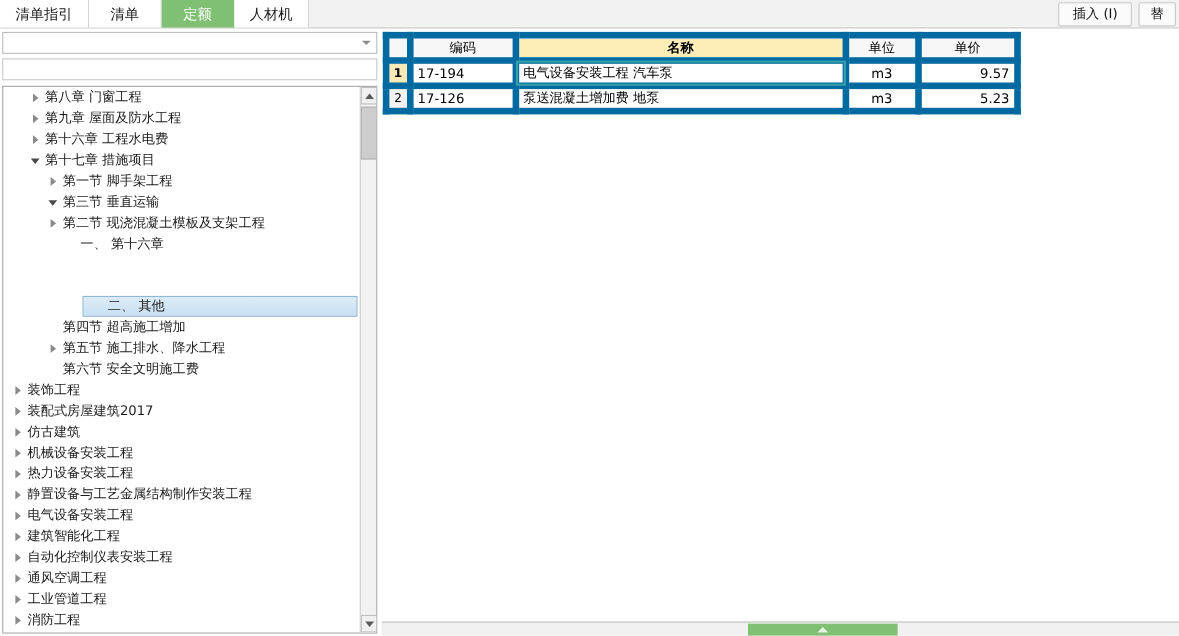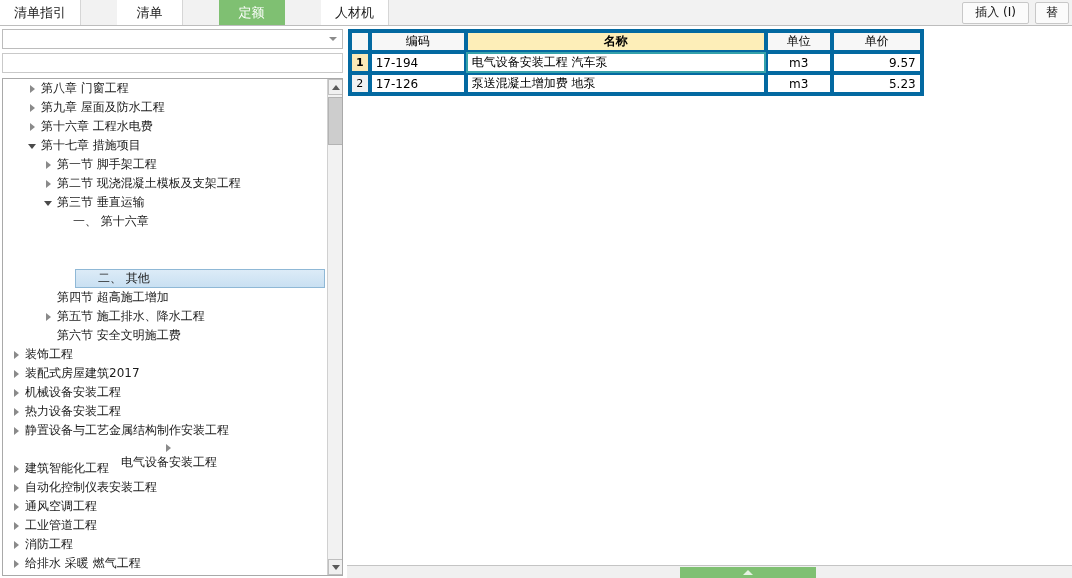--- a/index.html
+++ b/index.html
@@ -12,21 +12,21 @@
   }
   .app{position:relative;width:1072px;height:578px;}
 
   
   .tabstrip{
     position:absolute;left:0;top:0;width:1072px;height:26px;
     background:#f2f2f2;
     border-bottom:1px solid #bdbdbd;
     box-sizing:border-box;
   }
-  .tabs{position:absolute;left:0;top:0;height:25px;display:flex;gap:36px;}
+  .tabs{position:absolute;left:0;top:0;height:25px;display:flex;}
   .tab{
     height:25px;min-width:66px;padding:0 14px;
     display:flex;align-items:center;justify-content:center;
     background:#ffffff;
     border-right:1px solid #d6d6d6;
     font-size:13px;color:#1a1a1a;
     box-sizing:border-box;
     cursor:default;white-space:nowrap;
   }
   .tab.active{background:#7fc072;color:#ffffff;border-right:1px solid #7fc072;}
@@ -111,21 +111,21 @@
   }
 
   
   .rightpanel{
     position:absolute;left:347px;top:26px;width:725px;height:552px;
     background:#ffffff;box-sizing:border-box;
   }
   .grid{position:absolute;left:1px;top:3px;}
   table.g{border-collapse:collapse;table-layout:fixed;font-size:12px;}
   table.g th,table.g td{
-    border:4px solid #0369a1;
+    border:6px solid #0369a1;
     padding:0 4px;height:20px;box-sizing:border-box;
     font-weight:normal;color:#000;overflow:hidden;white-space:nowrap;
   }
   table.g th{background:#f7f7f7;text-align:center;font-size:12px;}
   table.g th.nm{background:#fdeeb8;font-weight:bold;}
   th.rh,td.rh{
     width:14px;min-width:14px;padding:0;text-align:center;
     background:#f2f2f2;font-size:11px;color:#333;
   }
   td.rh.cur{background:#fbe9b7;font-weight:bold;}
@@ -192,26 +192,26 @@
           </div>
           <div class="trow" style="padding-left: 22px;">
             <span class="tw open"><i></i></span>
             <span class="tlabel">第十七章 措施项目</span>
           </div>
           <div class="trow" style="padding-left: 38px;">
             <span class="tw"><i></i></span>
             <span class="tlabel">第一节 脚手架工程</span>
           </div>
           <div class="trow" style="padding-left: 38px;">
-            <span class="tw"><i></i></span>
-            <span class="tlabel">第二节 现浇混凝土模板及支架工程</span>
-          </div>
-          <div class="trow" style="padding-left: 38px;">
             <span class="tw open"><i></i></span>
             <span class="tlabel">第三节 垂直运输</span>
+          </div>
+          <div class="trow" style="padding-left: 38px;">
+            <span class="tw"><i></i></span>
+            <span class="tlabel">第二节 现浇混凝土模板及支架工程</span>
           </div>
           <div class="trow" style="padding-left: 54px;">
             <span class="tw"></span>
             <span class="tlabel">一、 第十六章</span>
           </div>
           <div class="trow sel" style="padding-left: 6px; margin-left: 72px; width: 250px; margin-top: 38px;">
             <span class="tw"></span>
             <span class="tlabel">二、 其他</span>
           </div>
           <div class="trow" style="padding-left: 38px;">
@@ -229,31 +229,35 @@
           <div class="trow" style="padding-left: 6px;">
             <span class="tw"><i></i></span>
             <span class="tlabel">装饰工程</span>
           </div>
           <div class="trow" style="padding-left: 6px;">
             <span class="tw"><i></i></span>
             <span class="tlabel">装配式房屋建筑2017</span>
           </div>
           <div class="trow" style="padding-left: 6px;">
             <span class="tw"><i></i></span>
+            <span class="tlabel">仿古建筑</span>
+          </div>
+          <div class="trow" style="padding-left: 6px;">
+            <span class="tw"><i></i></span>
             <span class="tlabel">机械设备安装工程</span>
           </div>
           <div class="trow" style="padding-left: 6px;">
             <span class="tw"><i></i></span>
             <span class="tlabel">热力设备安装工程</span>
           </div>
           <div class="trow" style="padding-left: 6px;">
             <span class="tw"><i></i></span>
             <span class="tlabel">静置设备与工艺金属结构制作安装工程</span>
           </div>
-          <div class="trow" style="padding-left: 6px; flex-direction: column;">
+          <div class="trow" style="padding-left: 6px;">
             <span class="tw"><i></i></span>
             <span class="tlabel">电气设备安装工程</span>
           </div>
           <div class="trow" style="padding-left: 6px;">
             <span class="tw"><i></i></span>
             <span class="tlabel">建筑智能化工程</span>
           </div>
           <div class="trow" style="padding-left: 6px;">
             <span class="tw"><i></i></span>
             <span class="tlabel">自动化控制仪表安装工程</span>

